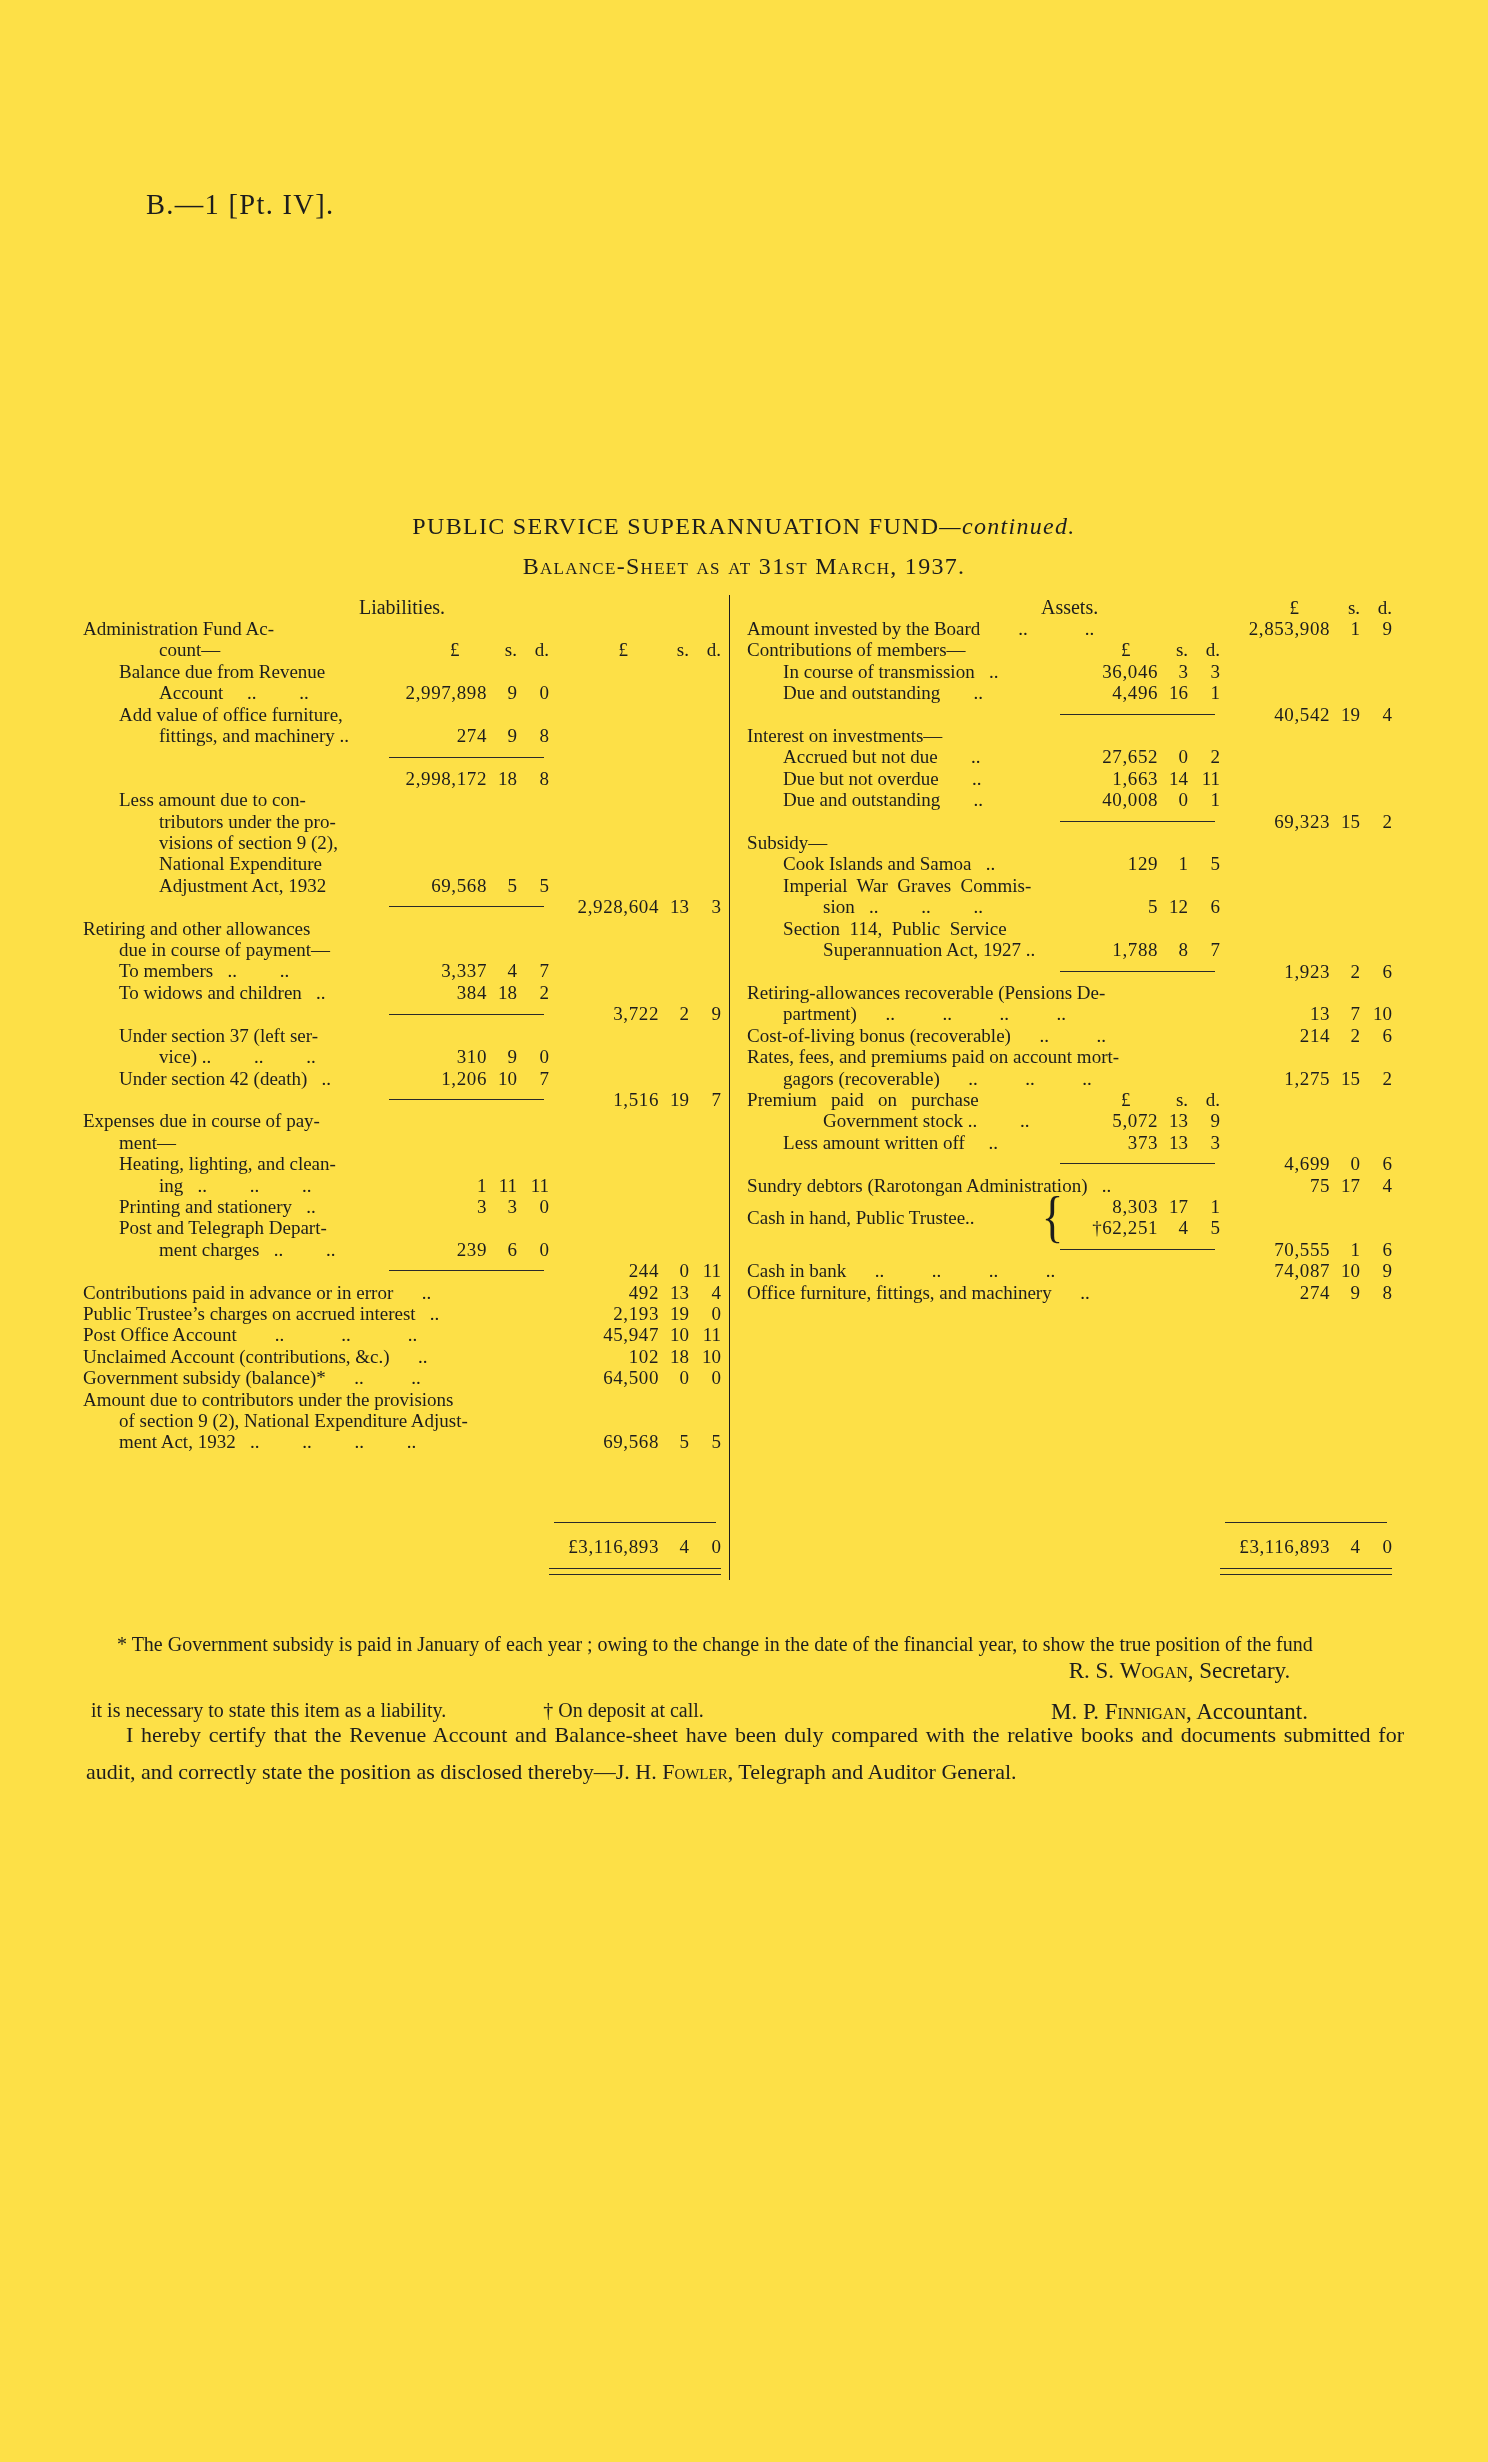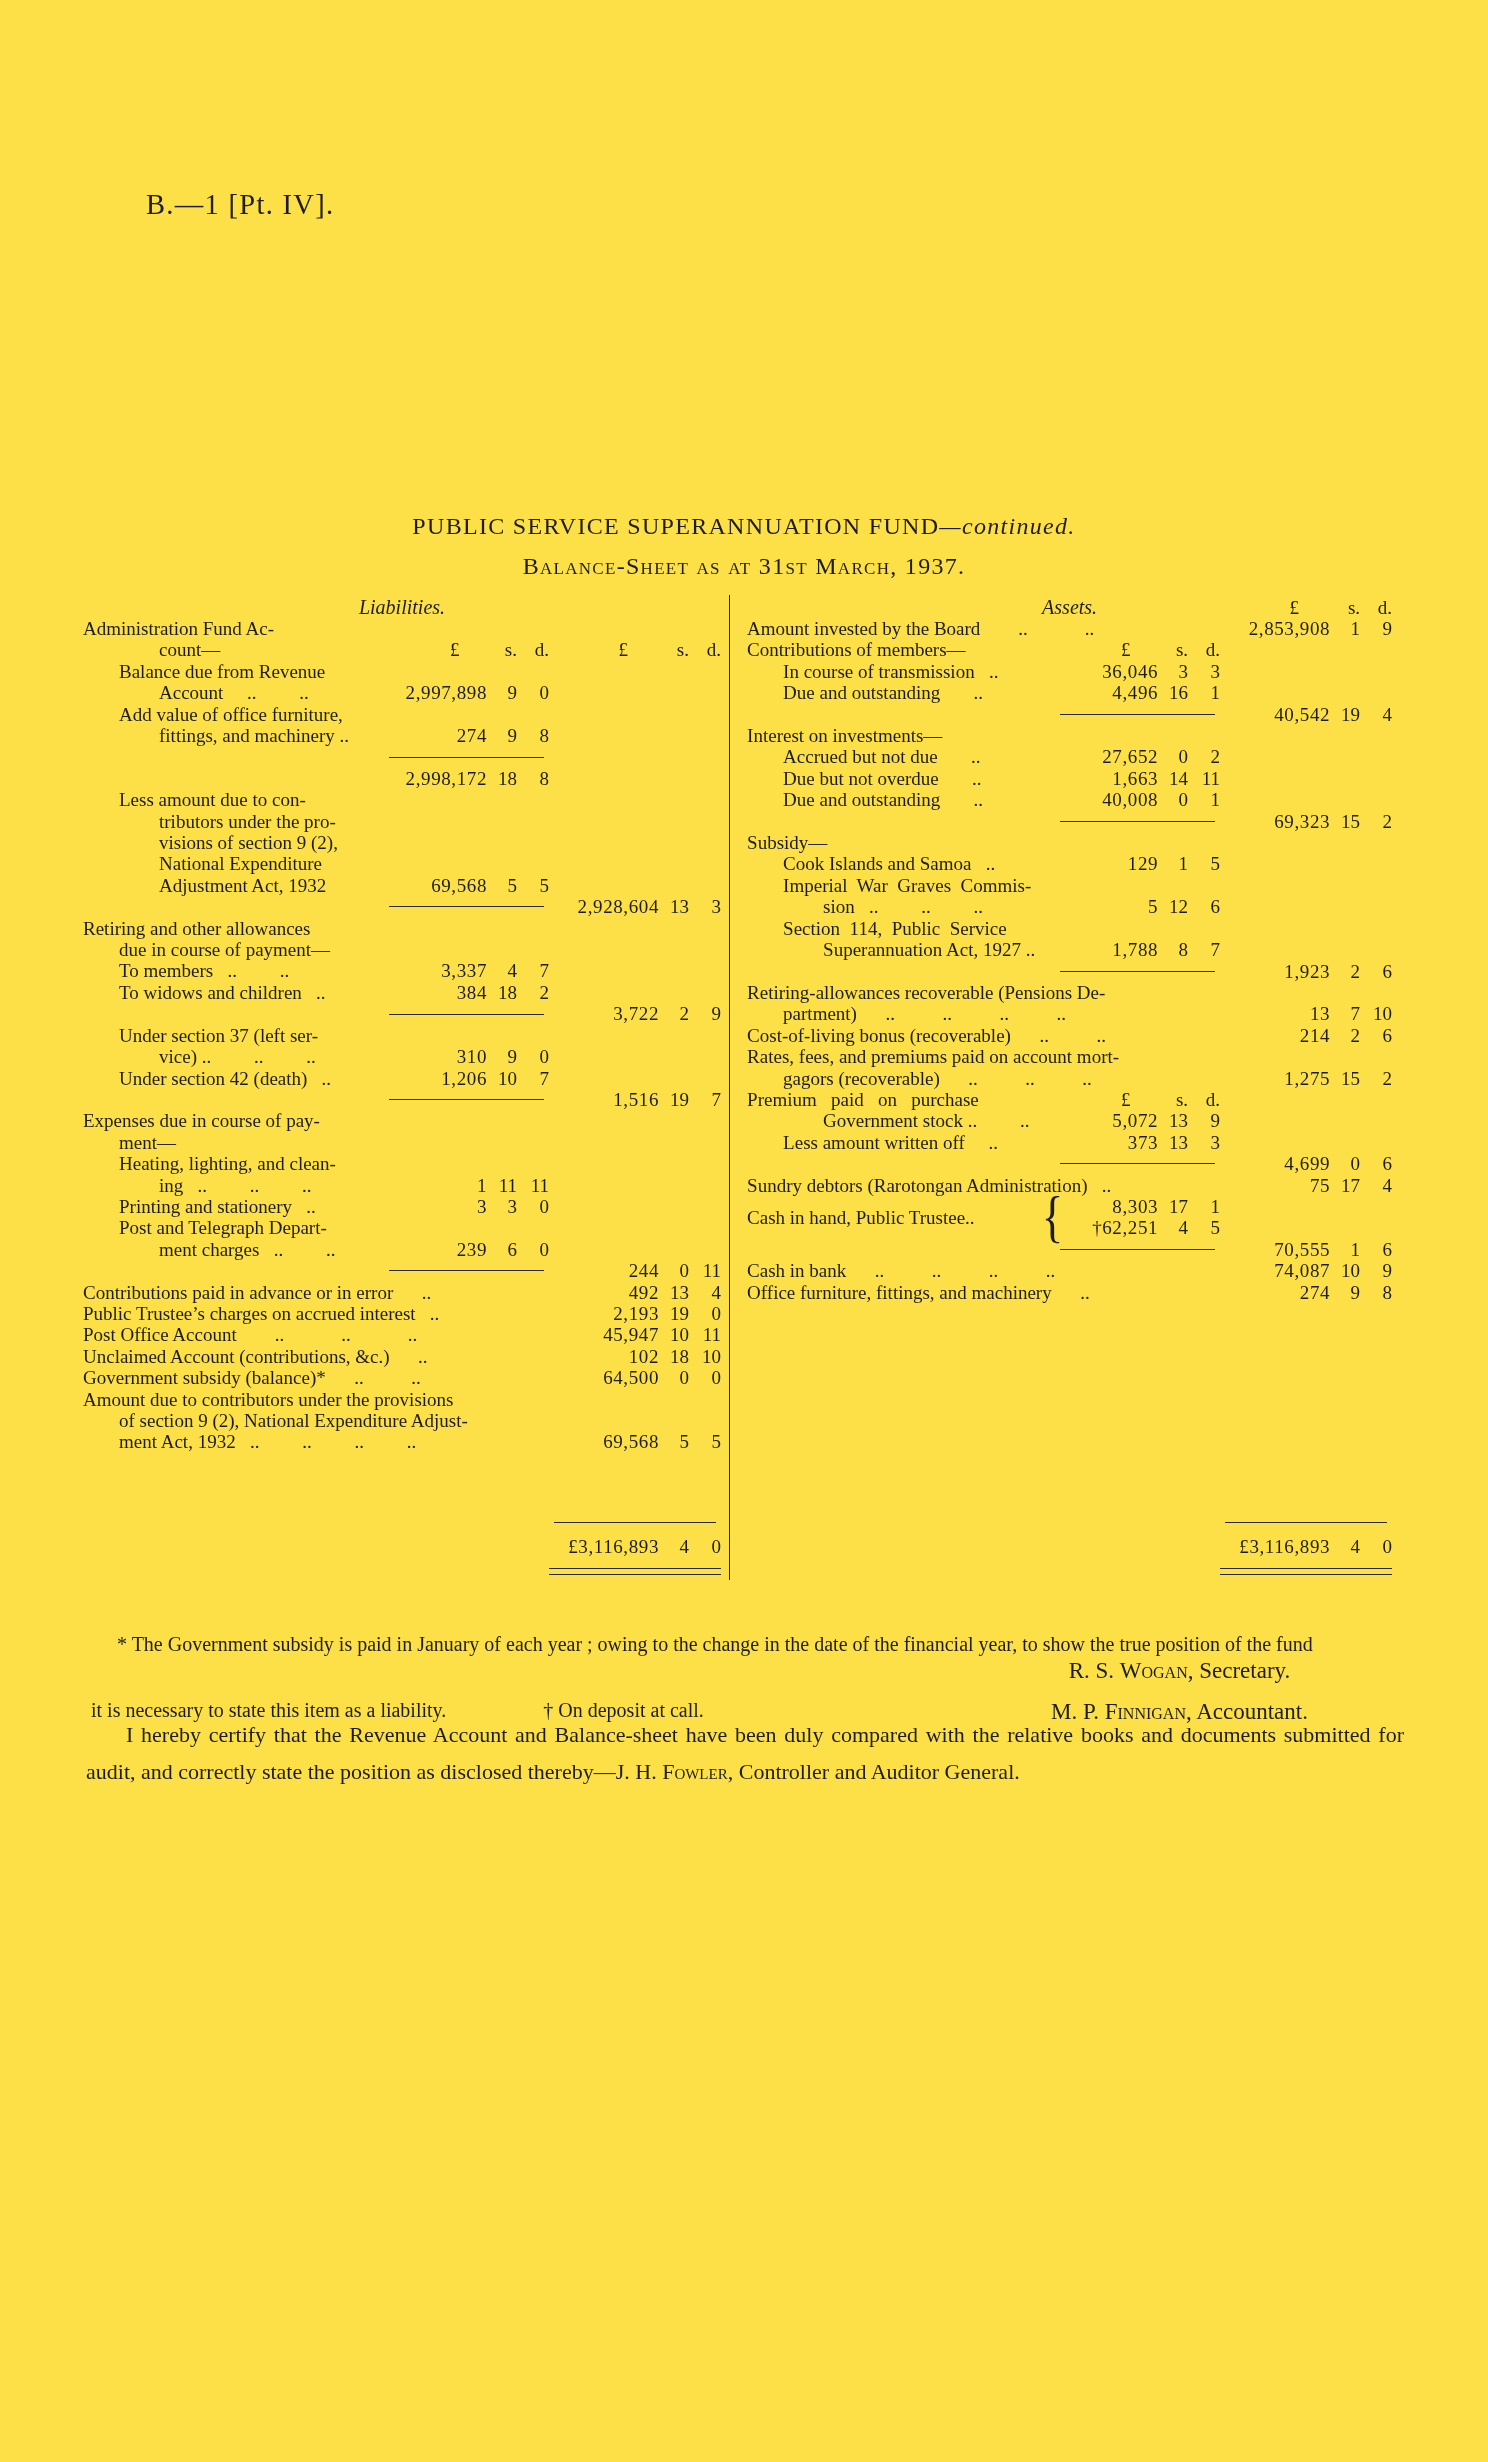--- a/index.html
+++ b/index.html
@@ -30,21 +30,21 @@
     position:absolute;left:83px;top:595px;width:1322px;
     display:flex;align-items:stretch;
     font-size:19px;
   }
   .col{width:638px;flex:none;display:flex;flex-direction:column;height:985px;}
   .col-right{width:645px;}
   .vrule{flex:none;width:1.3px;background:#1d1d1d;margin-left:7.8px;margin-right:17px;height:985px;}
   .lrow{display:flex;align-items:flex-end;min-height:21.4px;line-height:21.4px;}
   .lrow.vcenter{align-items:center;}
   .headrow{position:relative;min-height:23px;}
-  .headrow .lbl{text-align:center;font-style:italic;font-size:20px;}
+  .headrow .lbl{text-align:center;font-size:20px;}
   .headrow .amt{position:absolute;right:0;bottom:0;}
   .lbl{flex:1 1 auto;white-space:pre-wrap;}
   .ln.ind1{padding-left:36px;}
   .ln.ind2{padding-left:76px;}
   .amt{flex:none;display:flex;align-items:flex-end;}
   .amt .p{flex:1 1 auto;text-align:right;letter-spacing:0.6px;}
   .amt .s{width:30px;text-align:right;}
   .amt .d{width:32px;text-align:right;}
   .amt.inner{width:165px;}
   .amt.outer{width:172px;}
@@ -731,16 +731,16 @@
   <div class="footnote">
     <div class="fl1">* The Government subsidy is paid in January of each year ; owing to the change in the date of the financial year, to show the true position of the fund</div>
     <div><span>it is necessary to state this item as a liability.</span><span class="fn-gap">† On deposit at call.</span></div>
   </div>
 
   <div class="signatures">
     <div><span>R. S. </span><span class="sc">Wogan</span><span>, Secretary.</span></div>
     <div><span>M. P. </span><span class="sc">Finnigan</span><span>, Accountant.</span></div>
   </div>
 
-  <div class="certify"><span>I hereby certify that the Revenue Account and Balance-sheet have been duly compared with the relative books and documents submitted for audit, and correctly state the position as disclosed thereby—J. H. </span><span class="sc">Fowler</span><span>, Controller and Auditor General.</span></div>
+  <div class="certify"><span>I hereby certify that the Revenue Account and Balance-sheet have been duly compared with the relative books and documents submitted for audit, and correctly state the position as disclosed thereby—J. H. </span><span class="sc">Fowler</span><span>, Telegraph and Auditor General.</span></div>
 
 </div>
 
 
 </body></html>

